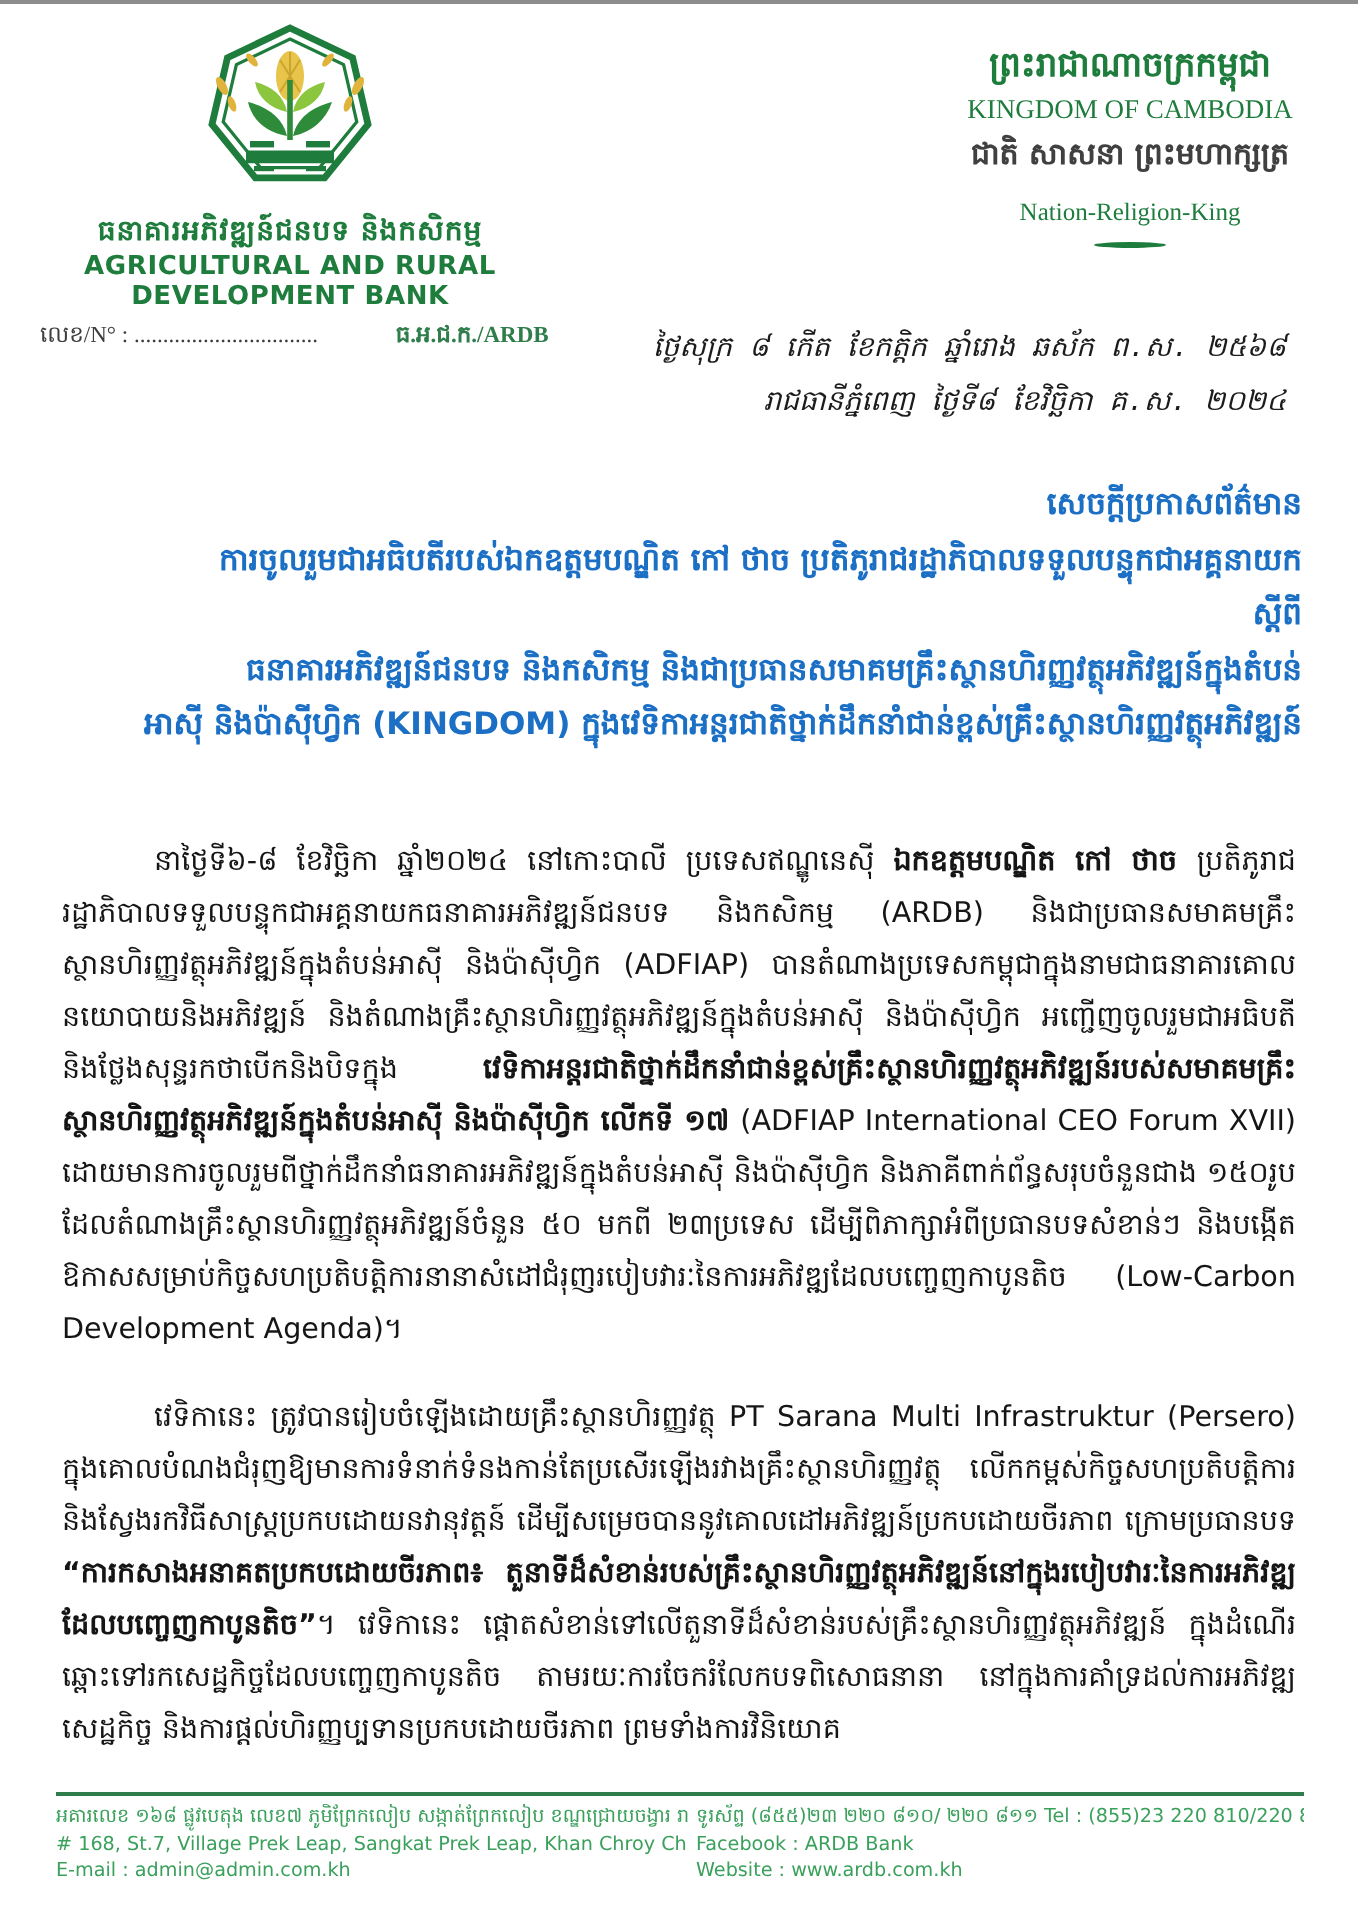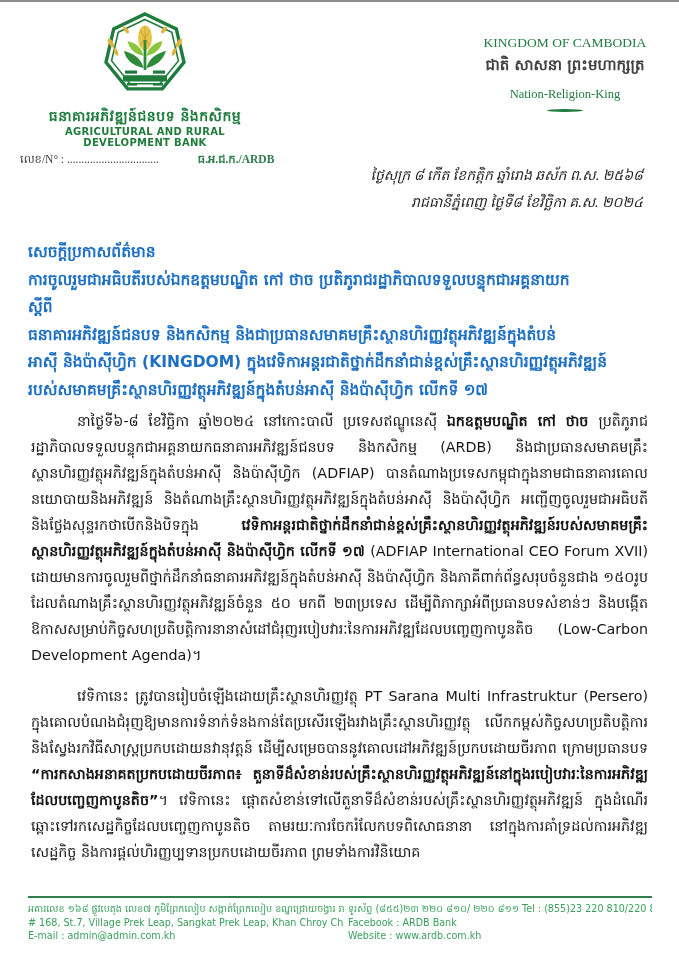--- a/index.html
+++ b/index.html
@@ -6,41 +6,41 @@
   .page{
     position:relative;width:679px;height:960px;margin:0 auto;
     background:#ffffff;overflow:hidden;
     border-top:2px solid #8d8d8d;border-right:1px solid #c2c2c2;
     font-family:"DejaVu Sans","Liberation Sans",sans-serif;
   }
   
   .hdr-left{position:absolute;left:20px;top:8px;width:250px;text-align:center;}
   .logo-wrap{width:86px;height:96px;margin:0 auto 2px auto;}
   .bank-name-km{font-size:14px;font-weight:bold;color:#1e7c3c;letter-spacing:.5px;line-height:16px;}
-  .bank-name-en{font-size:10px;font-weight:bold;color:#1e7c3c;letter-spacing:.3px;margin-top:2px;}
+  .bank-name-en{font-size:13px;font-weight:bold;color:#1e7c3c;letter-spacing:.3px;margin-top:2px;}
   .ref-line{margin-top:4px;font-size:11.5px;color:#3d3d3d;font-family:"Liberation Serif","DejaVu Serif",serif;white-space:nowrap;}
   .ref-line .suffix{color:#2e7d4a;font-weight:bold;padding-left:36px;}
   
   .hdr-right{position:absolute;left:472px;top:20px;width:186px;text-align:center;}
   .kingdom-km{font-size:17px;font-weight:bold;color:#1e7c3c;line-height:22px;}
-  .kingdom-en{font-size:13.5px;color:#1e7c3c;font-family:"Liberation Serif","DejaVu Serif",serif;margin-top:13px;}
+  .kingdom-en{font-size:13.5px;color:#1e7c3c;font-family:"Liberation Serif","DejaVu Serif",serif;margin-top:3px;}
   .motto-km{font-size:15px;font-weight:bold;color:#404040;margin-top:4px;line-height:20px;}
   .motto-en{font-size:12.5px;color:#1e7c3c;font-family:"Liberation Serif","DejaVu Serif",serif;margin-top:12px;}
   .hdr-divider{width:36px;height:3px;background:#1e7c3c;border-radius:50%;margin:7px auto 0 auto;}
   
   .dateline{position:absolute;right:36px;top:160px;text-align:right;
     font-style:italic;font-size:14px;color:#1c1c1c;line-height:27px;
-    font-family:Liberation Serif, serif;}
+    font-family:Liberation Mono, monospace;}
   
-  .title-block{position:absolute;left:28px;right:28px;top:237px;text-align:left;
+  .title-block{position:absolute;left:28px;right:28px;top:237px;text-align:right;
     color:#1b6fc4;font-weight:bold;font-size:15.5px;line-height:27.5px;}
   
   .body-block{position:absolute;left:31px;right:31px;top:398px;
     font-size:14.3px;line-height:26px;color:#151515;text-align:justify;}
-  .body-block p{margin:8px 0 15px 0;text-indent:46px;}
+  .body-block p{margin:18px 0 15px 0;text-indent:46px;}
   .body-block .bold{font-weight:bold;}
   
   .footer{position:absolute;left:28px;right:27px;top:894px;
     border-top:2px solid #2e7d4a;padding-top:4px;display:flex;}
   .footer-col{color:#3aa05c;font-size:9.6px;line-height:13.5px;white-space:nowrap;overflow:hidden;}
   .footer-col.left{width:316px;}
   .footer-col.right{margin-left:4px;flex:1;}
 </style>
 </head>
 <body>
@@ -86,38 +86,38 @@
     <div class="bank-name-km">ធនាគារអភិវឌ្ឍន៍ជនបទ និងកសិកម្ម</div>
     <div class="bank-name-en">AGRICULTURAL AND RURAL DEVELOPMENT BANK</div>
     <div class="ref-line">
       <span>លេខ/N° :</span>
       <span>................................</span>
       <span class="suffix">ធ.អ.ជ.ក./ARDB</span>
     </div>
   </div>
 
   <div class="hdr-right">
+    <div class="kingdom-km">ព្រះរាជាណាចក្រកម្ពុជា</div>
     <div class="kingdom-en">KINGDOM OF CAMBODIA</div>
     <div class="motto-km">ជាតិ សាសនា ព្រះមហាក្សត្រ</div>
     <div class="motto-en">Nation-Religion-King</div>
     <div class="hdr-divider"></div>
   </div>
 
   <div class="dateline">
     <div>ថ្ងៃសុក្រ ៨ កើត ខែកត្តិក ឆ្នាំរោង ឆស័ក ព.ស. ២៥៦៨</div>
     <div>រាជធានីភ្នំពេញ ថ្ងៃទី៨ ខែវិច្ឆិកា គ.ស. ២០២៤</div>
   </div>
 
   <div class="title-block">
     <div>សេចក្តីប្រកាសព័ត៌មាន</div>
     <div>ការចូលរួមជាអធិបតីរបស់ឯកឧត្តមបណ្ឌិត កៅ ថាច ប្រតិភូរាជរដ្ឋាភិបាលទទួលបន្ទុកជាអគ្គនាយក</div>
     <div>ស្តីពី</div>
     <div>ធនាគារអភិវឌ្ឍន៍ជនបទ និងកសិកម្ម និងជាប្រធានសមាគមគ្រឹះស្ថានហិរញ្ញវត្ថុអភិវឌ្ឍន៍ក្នុងតំបន់</div>
     <div>អាស៊ី និងប៉ាស៊ីហ្វិក (KINGDOM) ក្នុងវេទិកាអន្តរជាតិថ្នាក់ដឹកនាំជាន់ខ្ពស់គ្រឹះស្ថានហិរញ្ញវត្ថុអភិវឌ្ឍន៍</div>
-    <div>របស់សមាគមគ្រឹះស្ថានហិរញ្ញវត្ថុអភិវឌ្ឍន៍ក្នុងតំបន់អាស៊ី និងប៉ាស៊ីហ្វិក លើកទី ១៧</div>
   </div>
 
   <div class="body-block">
     <p><span>នាថ្ងៃទី៦-៨ ខែវិច្ឆិកា ឆ្នាំ២០២៤ នៅកោះបាលី ប្រទេសឥណ្ឌូនេស៊ី </span><span class="bold">ឯកឧត្តមបណ្ឌិត កៅ ថាច </span><span>ប្រតិភូរាជរដ្ឋាភិបាលទទួលបន្ទុកជាអគ្គនាយកធនាគារអភិវឌ្ឍន៍ជនបទ និងកសិកម្ម (ARDB) និងជាប្រធានសមាគមគ្រឹះស្ថានហិរញ្ញវត្ថុអភិវឌ្ឍន៍ក្នុងតំបន់អាស៊ី និងប៉ាស៊ីហ្វិក (ADFIAP) បានតំណាងប្រទេសកម្ពុជាក្នុងនាមជាធនាគារគោលនយោបាយនិងអភិវឌ្ឍន៍ និងតំណាងគ្រឹះស្ថានហិរញ្ញវត្ថុអភិវឌ្ឍន៍ក្នុងតំបន់អាស៊ី និងប៉ាស៊ីហ្វិក អញ្ជើញចូលរួមជាអធិបតី និងថ្លែងសុន្ទរកថាបើកនិងបិទក្នុង </span><span class="bold">វេទិកាអន្តរជាតិថ្នាក់ដឹកនាំជាន់ខ្ពស់គ្រឹះស្ថានហិរញ្ញវត្ថុអភិវឌ្ឍន៍របស់សមាគមគ្រឹះស្ថានហិរញ្ញវត្ថុអភិវឌ្ឍន៍ក្នុងតំបន់អាស៊ី និងប៉ាស៊ីហ្វិក លើកទី ១៧ </span><span>(ADFIAP International CEO Forum XVII) ដោយមានការចូលរួមពីថ្នាក់ដឹកនាំធនាគារអភិវឌ្ឍន៍ក្នុងតំបន់អាស៊ី និងប៉ាស៊ីហ្វិក និងភាគីពាក់ព័ន្ធសរុបចំនួនជាង ១៥០រូប ដែលតំណាងគ្រឹះស្ថានហិរញ្ញវត្ថុអភិវឌ្ឍន៍ចំនួន ៥០ មកពី ២៣ប្រទេស ដើម្បីពិភាក្សាអំពីប្រធានបទសំខាន់ៗ និងបង្កើតឱកាសសម្រាប់កិច្ចសហប្រតិបត្តិការនានាសំដៅជំរុញរបៀបវារៈនៃការអភិវឌ្ឍដែលបញ្ចេញកាបូនតិច (Low-Carbon Development Agenda)។</span></p>
     <p><span>វេទិកានេះ ត្រូវបានរៀបចំឡើងដោយគ្រឹះស្ថានហិរញ្ញវត្ថុ PT Sarana Multi Infrastruktur (Persero) ក្នុងគោលបំណងជំរុញឱ្យមានការទំនាក់ទំនងកាន់តែប្រសើរឡើងរវាងគ្រឹះស្ថានហិរញ្ញវត្ថុ លើកកម្ពស់កិច្ចសហប្រតិបត្តិការ និងស្វែងរកវិធីសាស្ត្រប្រកបដោយនវានុវត្តន៍ ដើម្បីសម្រេចបាននូវគោលដៅអភិវឌ្ឍន៍ប្រកបដោយចីរភាព ក្រោមប្រធានបទ </span><span class="bold">“ការកសាងអនាគតប្រកបដោយចីរភាព៖ តួនាទីដ៏សំខាន់របស់គ្រឹះស្ថានហិរញ្ញវត្ថុអភិវឌ្ឍន៍នៅក្នុងរបៀបវារៈនៃការអភិវឌ្ឍដែលបញ្ចេញកាបូនតិច”</span><span>។ វេទិកានេះ ផ្តោតសំខាន់ទៅលើតួនាទីដ៏សំខាន់របស់គ្រឹះស្ថានហិរញ្ញវត្ថុអភិវឌ្ឍន៍ ក្នុងដំណើរឆ្ពោះទៅរកសេដ្ឋកិច្ចដែលបញ្ចេញកាបូនតិច តាមរយៈការចែករំលែកបទពិសោធនានា នៅក្នុងការគាំទ្រដល់ការអភិវឌ្ឍសេដ្ឋកិច្ច និងការផ្តល់ហិរញ្ញប្បទានប្រកបដោយចីរភាព ព្រមទាំងការវិនិយោគ</span></p>
   </div>
 
   <div class="footer">
     <div class="footer-col left">
       <div>អគារលេខ ១៦៨ ផ្លូវបេតុង លេខ៧ ភូមិព្រែកលៀប សង្កាត់ព្រែកលៀប ខណ្ឌជ្រោយចង្វារ រាជធានីភ្នំពេញ</div>

